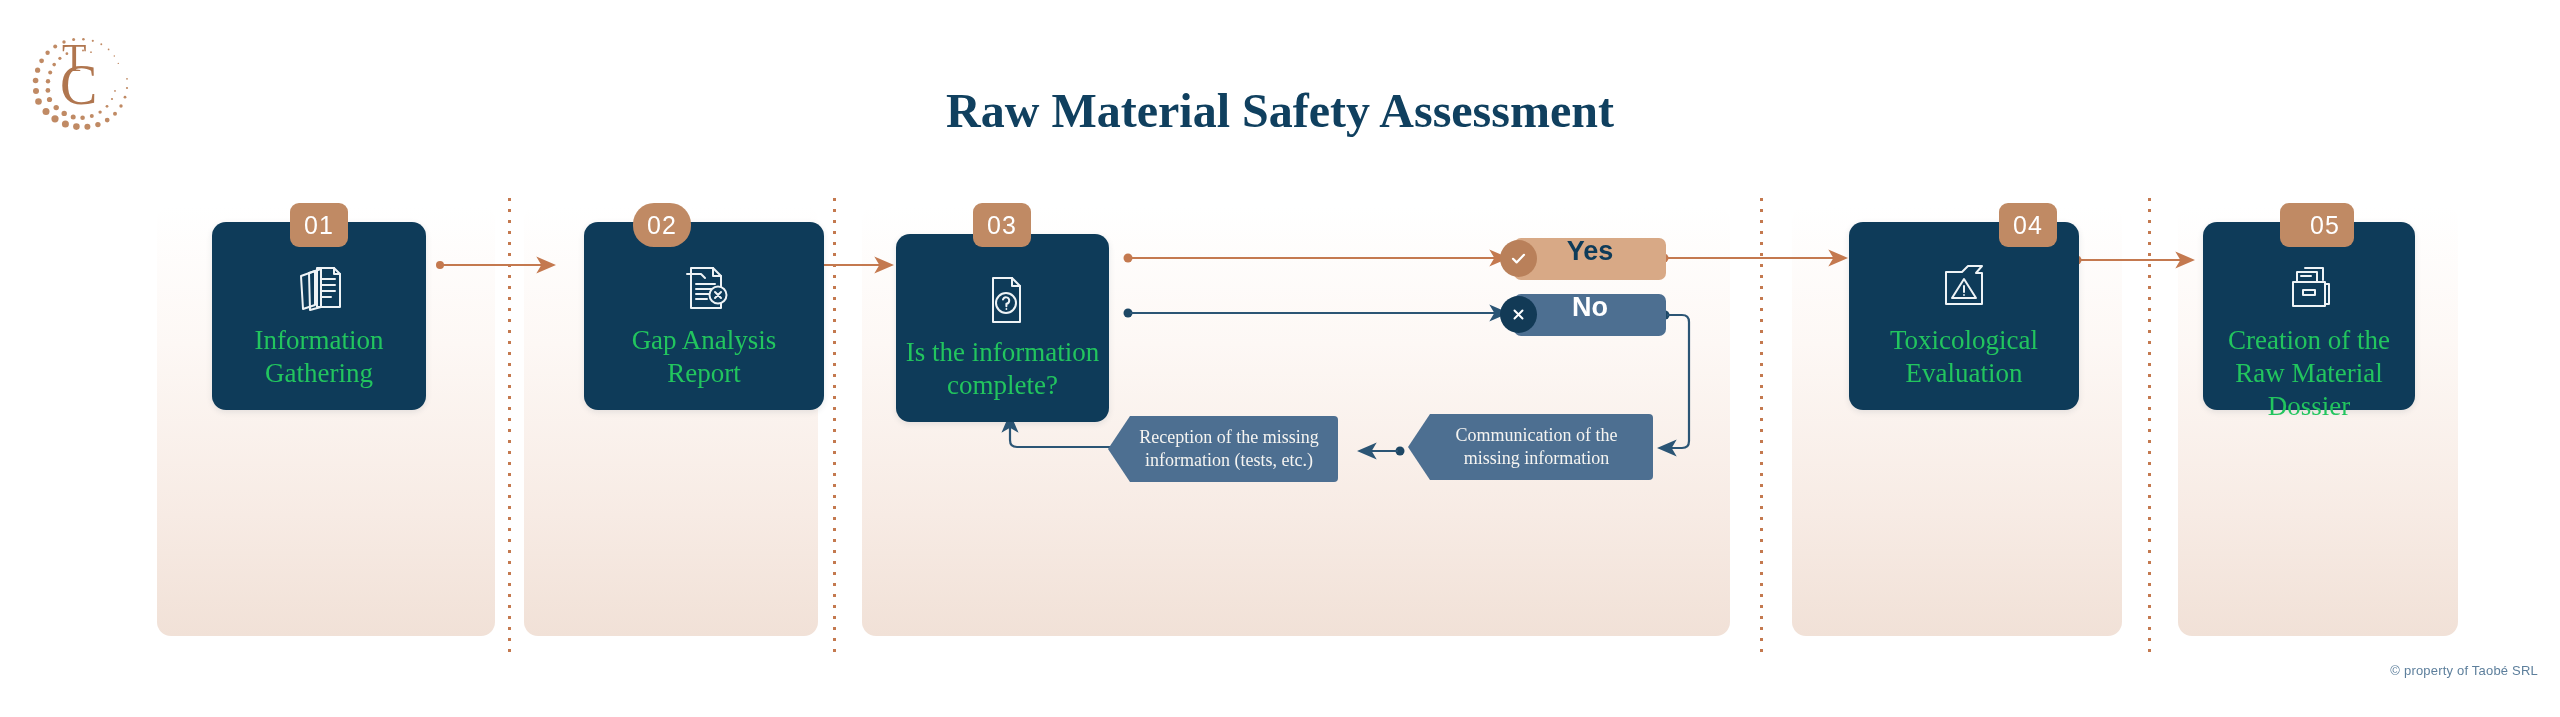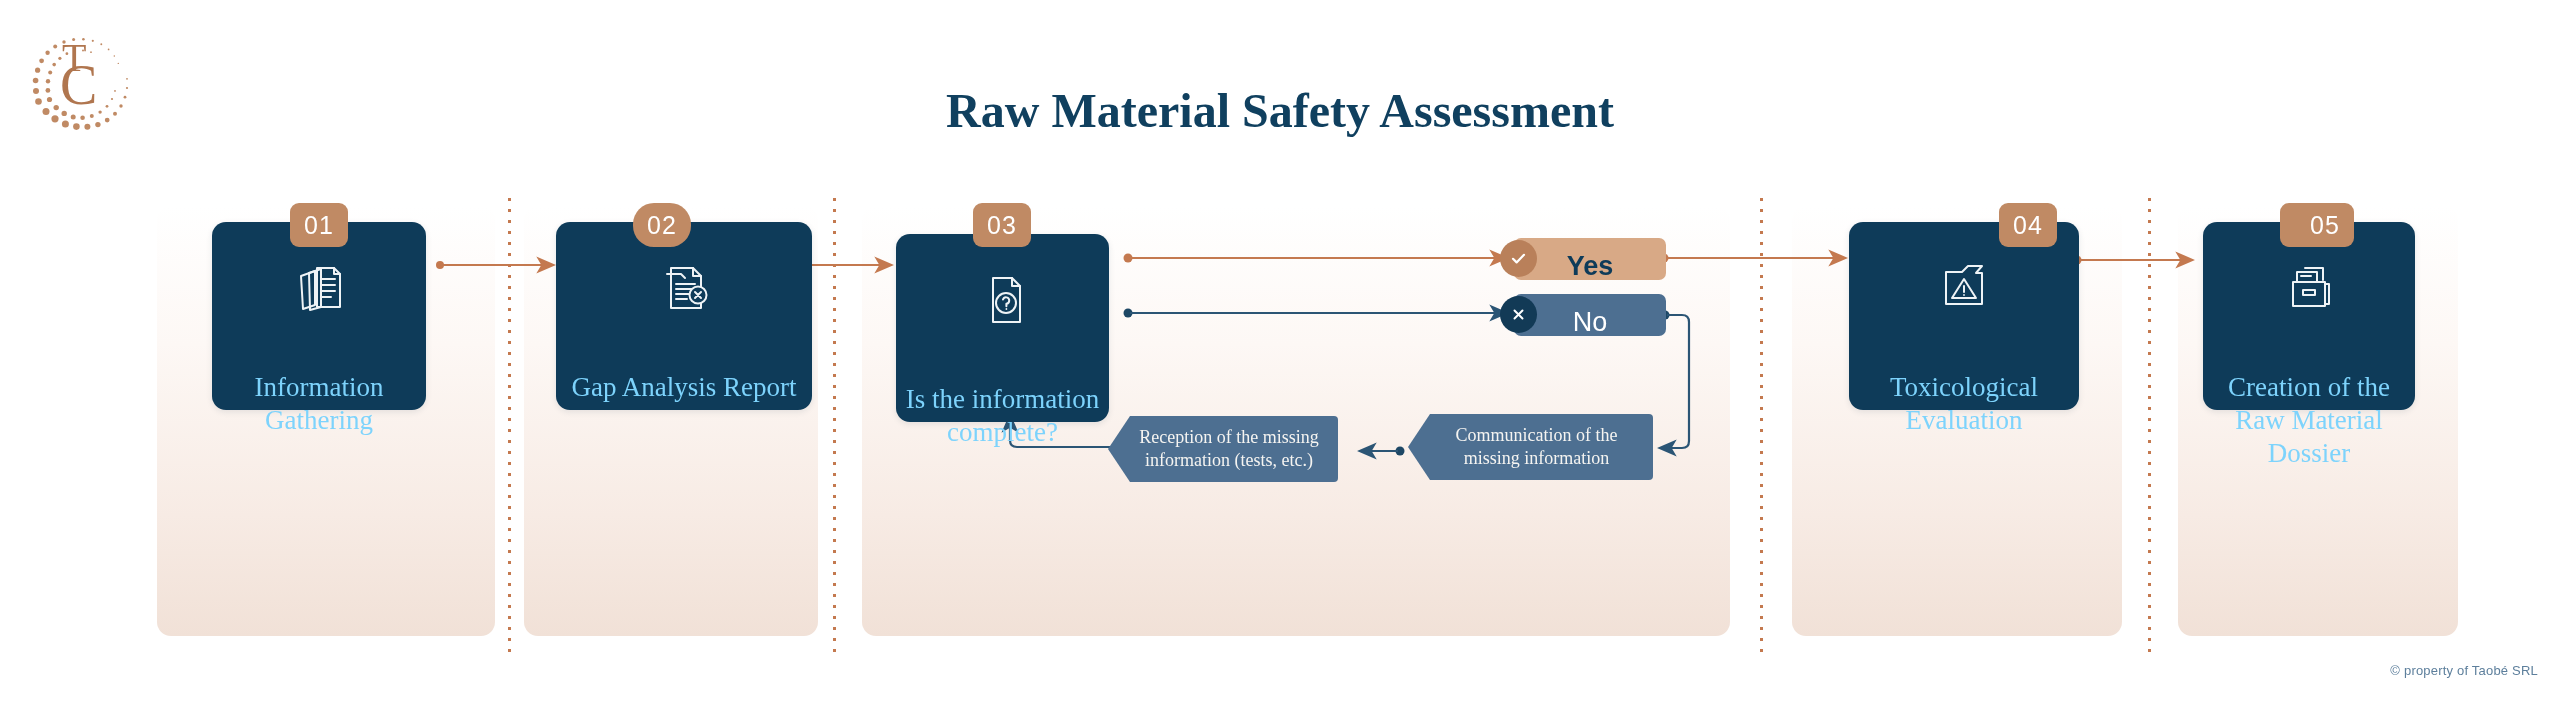--- a/index.html
+++ b/index.html
@@ -88,26 +88,25 @@
   .card-label {
     position: absolute;
     left: 8px;
     right: 8px;
     bottom: 0;
     top: 100px;
     display: flex;
     align-items: flex-start;
     justify-content: center;
     text-align: center;
-    color: #7dd3fc;
+    color: #22c55e;
     font-family: "Liberation Serif", "DejaVu Serif", serif;
     font-size: 27px;
     line-height: 1.22;
     padding-top: 2px;
-    margin-top: 47px;
   }
 
   
   .badge {
     position: absolute;
     width: 58px;
     height: 44px;
     border-radius: 9px;
     background: #c08a64;
     color: #ffffff;
@@ -120,29 +119,29 @@
     line-height: 1;
     text-align: center;
   }
 
   
   .pill {
     position: absolute;
     height: 42px;
     border-radius: 7px;
     display: flex;
-    align-items: flex-end;
+    align-items: flex-start;
     justify-content: center;
     font-family: "Liberation Sans", "DejaVu Sans", sans-serif;
     font-size: 27px;
     font-weight: bold;
     line-height: 1;
   }
   .pill.yes { background: #d8a986; color: #0e3b59; }
-  .pill.no  { background: #4d6f91; color: #ffffff; font-weight: normal; }
+  .pill.no  { background: #4d6f91; color: #ffffff; font-weight: bold; }
 
   .pill-badge {
     position: absolute;
     width: 37px;
     height: 37px;
     border-radius: 50%;
     display: flex;
     align-items: center;
     justify-content: center;
   }
@@ -309,21 +308,21 @@
         <path d="M18,13 L30,9 L30,47 L19,50 Z"></path>
         <path d="M26,8 L43,8 L49,14 L49,47 L26,47 Z"></path>
         <path d="M43,8 L43,14 L49,14"></path>
         <path d="M31,19 L44,19 M31,25 L44,25 M31,31 L44,31 M31,37 L40,37"></path>
       </svg>
     </div>
     <div class="card-label">Information Gathering</div>
   </div>
   <div class="badge" style="left:290px; top:203px;">01</div>
 
-  <div class="card" style="left:556px; top:222px; width:256px; height:188px;">
+  <div class="card" style="left:584px; top:222px; width:204px; height:188px;padding-left:36px;">
     <div class="card-icon">
       <svg width="54" height="54" viewBox="0 0 54 54" fill="none" stroke="#eef3f6" stroke-width="2" stroke-linejoin="round" stroke-linecap="round">
         <path d="M14,8 L36,8 L44,16 L44,48 L14,48 Z"></path>
         <path d="M36,8 L36,16 L44,16"></path>
         <path d="M10,14 L24,14 L28,18"></path>
         <path d="M19,24 L38,24 M19,29 L38,29 M19,34 L33,34 M19,39 L30,39"></path>
         <circle cx="41" cy="35" r="8.5" fill="#0e3b59"></circle>
         <path d="M38,32 L44,38 M44,32 L38,38"></path>
       </svg>
     </div>

